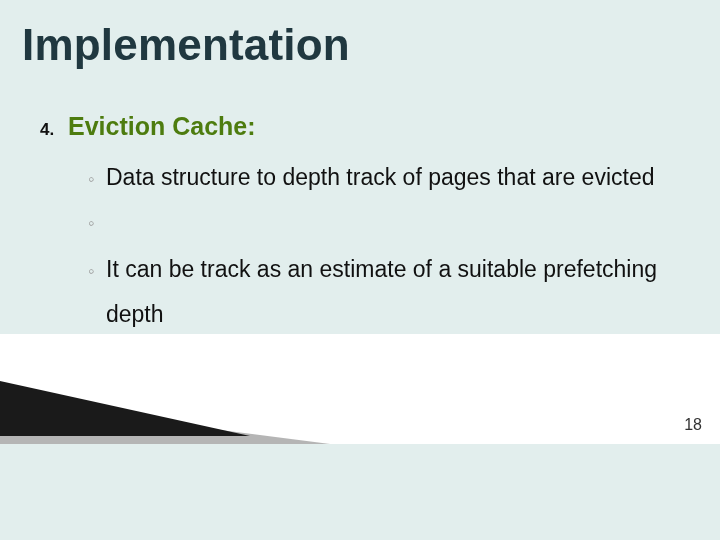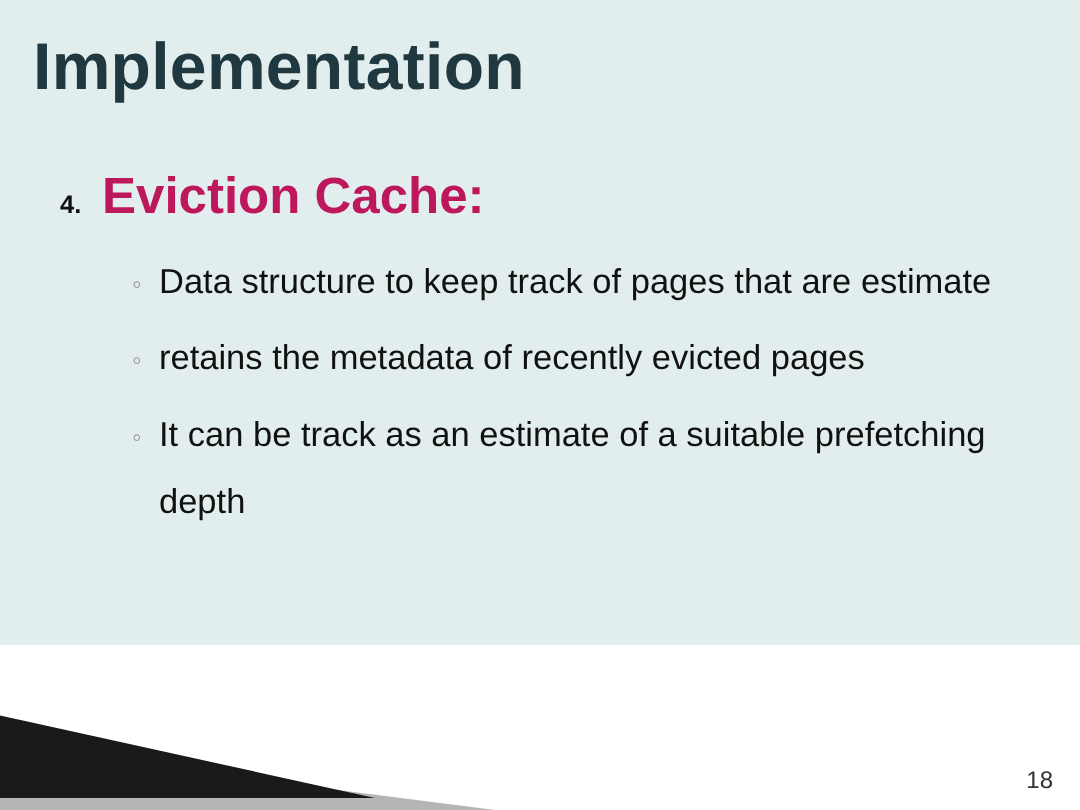--- a/index.html
+++ b/index.html
@@ -4,21 +4,21 @@
 <style>
   * { margin: 0; padding: 0; box-sizing: border-box; }
   html, body { width: 720px; height: 540px; overflow: hidden; }
   body {
     background: #e2eeed;
     font-family: "Segoe UI", "Helvetica Neue", Arial, sans-serif;
     position: relative;
   }
   .slide {
     width: 720px;
-    height: 540px;
+    height: 444px;
     position: relative;
     padding-left: 40px;
   }
   .title {
     position: absolute;
     top: 20px;
     left: 22px;
     font-size: 44px;
     font-weight: 700;
     color: #203840;
@@ -37,23 +37,23 @@
   }
   .num-marker {
     font-size: 17px;
     font-weight: 700;
     color: #111;
     width: 28px;
     flex-shrink: 0;
     text-align: left;
   }
   .item-heading {
-    font-size: 34px;
+    font-size: 25px;
     font-weight: 700;
-    color: #be185d;
+    color: #4d7c0f;
   }
   .sublist {
     margin-left: 48px;
     margin-top: 10px;
   }
   .sub-item {
     display: flex;
     align-items: baseline;
     margin-bottom: 6px;
     line-height: 1.95;
@@ -116,25 +116,24 @@
 
   <div class="body-area">
     <div class="list-item">
       <span class="num-marker">4.</span>
       <span class="item-heading">Eviction Cache:</span>
     </div>
 
     <div class="sublist">
       <div class="sub-item">
         <span class="sub-bullet">◦</span>
-        <span class="sub-text">Data structure to keep track of pages that are estimate</span>
+        <span class="sub-text">Data structure to depth track of pages that are evicted</span>
       </div>
       <div class="sub-item">
         <span class="sub-bullet">◦</span>
-        <span class="sub-text">retains the metadata of recently evicted pages</span>
       </div>
       <div class="sub-item">
         <span class="sub-bullet">◦</span>
         <span class="sub-text">It can be track as an estimate of a suitable prefetching depth</span>
       </div>
     </div>
   </div>
 
   <div class="page-num">18</div>
 </div>

